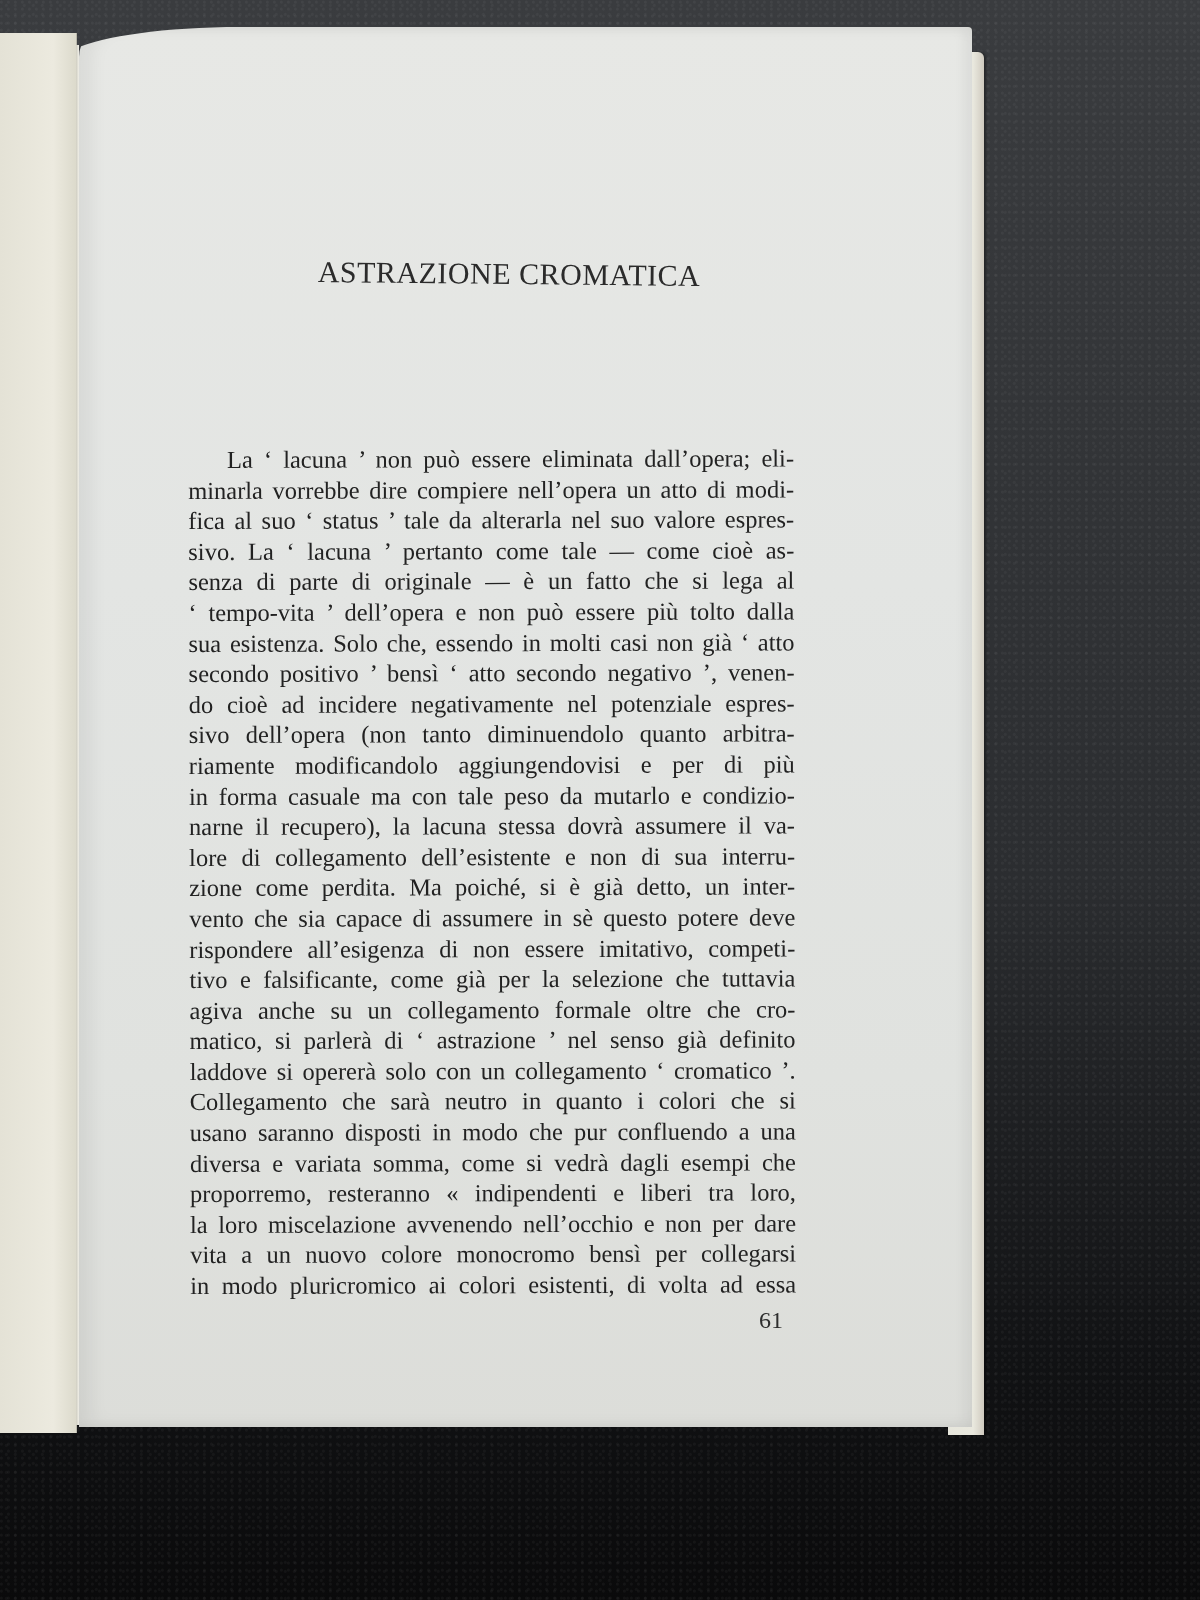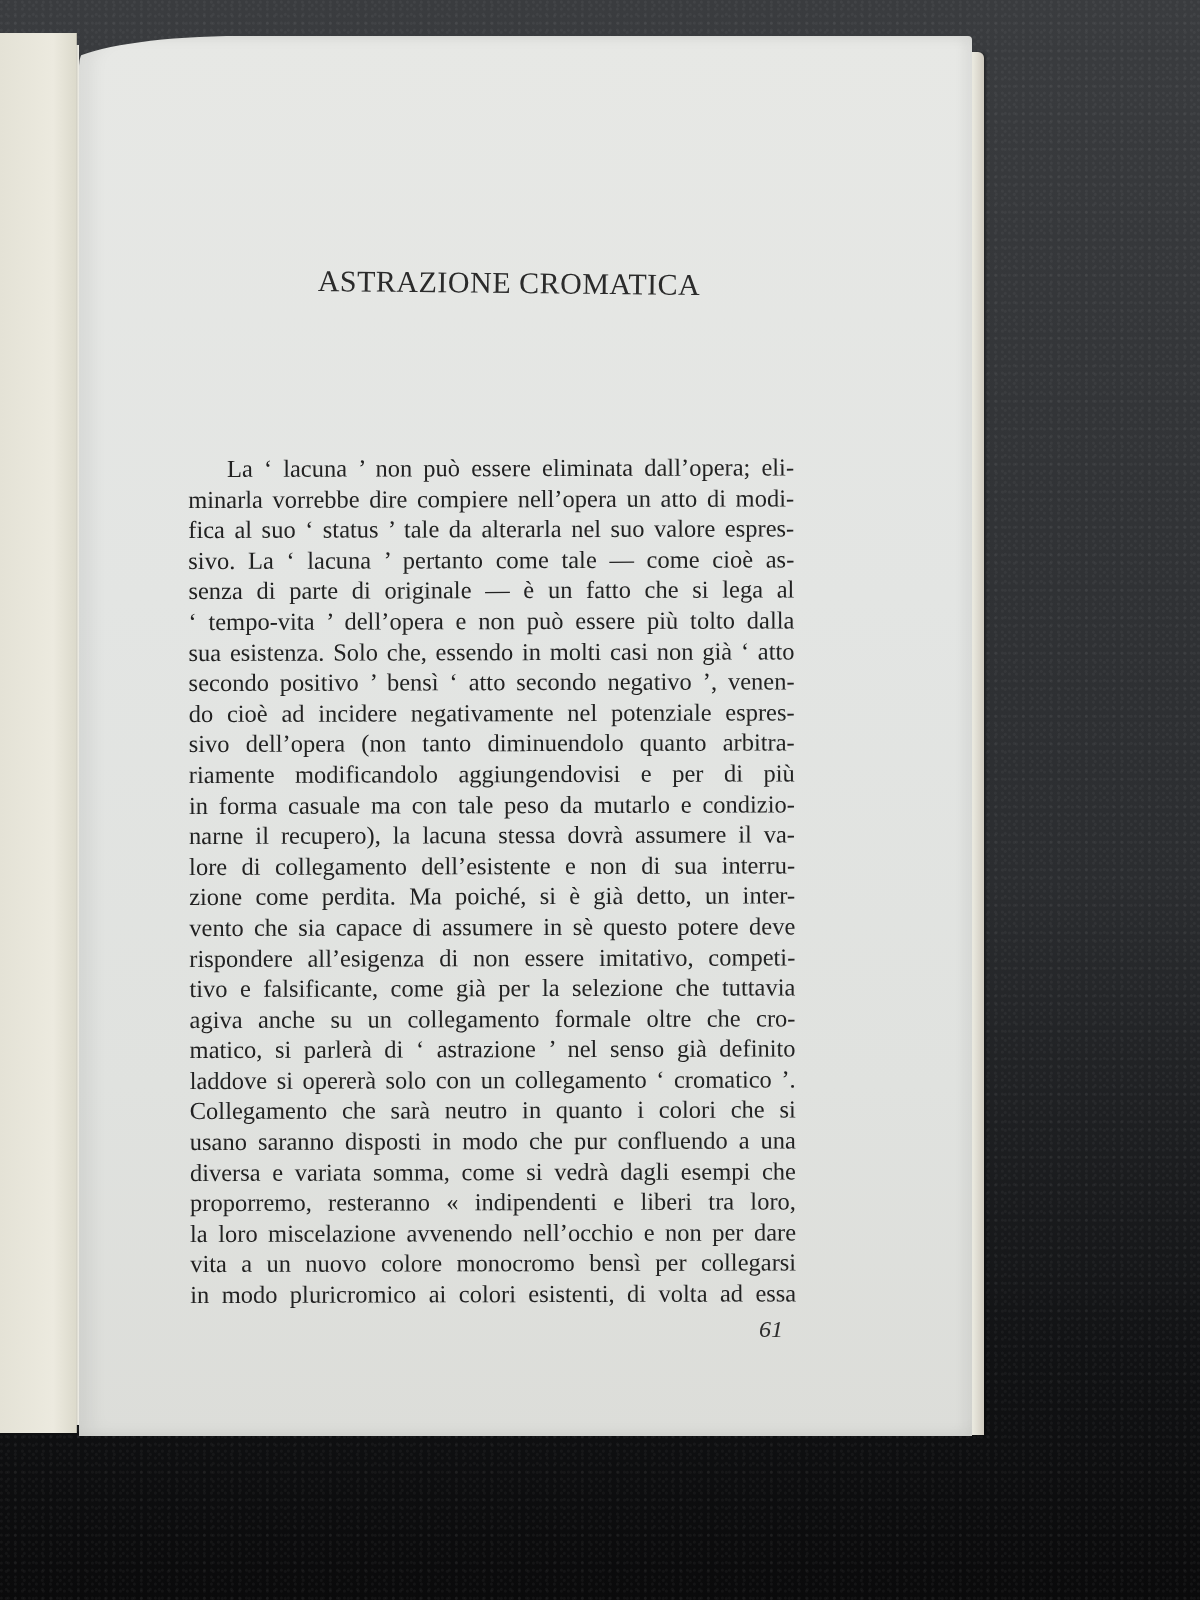--- a/index.html
+++ b/index.html
@@ -50,21 +50,21 @@
     height: 1383px;
     background: linear-gradient(90deg, #e7e6dc 0%, #e9e8de 70%, #cfcabf 100%);
     border-radius: 0 6px 0 0;
     box-shadow: 2px 0 3px rgba(0,0,0,0.35);
   }
 
   
   .page {
     position: absolute;
     left: 79px;
-    top: 36px;
+    top: 27px;
     width: 893px;
     height: 1400px;
     background: linear-gradient(180deg, #e7e8e5 0%, #e3e5e3 40%, #e0e2df 75%, #dcddd9 100%);
     border-radius: 30px 4px 0 0;
     clip-path: path('M0,20 Q60,-2 200,0 L893,0 L893,1410 L880,1412 Q760,1420 600,1445 Q460,1468 330,1470 Q200,1470 90,1440 Q40,1425 0,1405 Z');
     box-shadow: inset -8px 0 12px rgba(0,0,0,0.05), inset 12px 0 18px rgba(0,0,0,0.06);
   }
 
   .chapter-title {
     position: absolute;
@@ -102,21 +102,20 @@
     text-indent: 39px;
   }
   .body-text .line.last {
     text-align-last: justify;
   }
 
   .page-number {
     position: absolute;
     left: 680px;
     top: 1280px;
-    font-style: italic;
     font-size: 24px;
     color: #2e2e2e;
     text-align: center;
   }
 </style>
 </head>
 <body>
 
 <div class="left-page"></div>
 <div class="gutter"></div>

